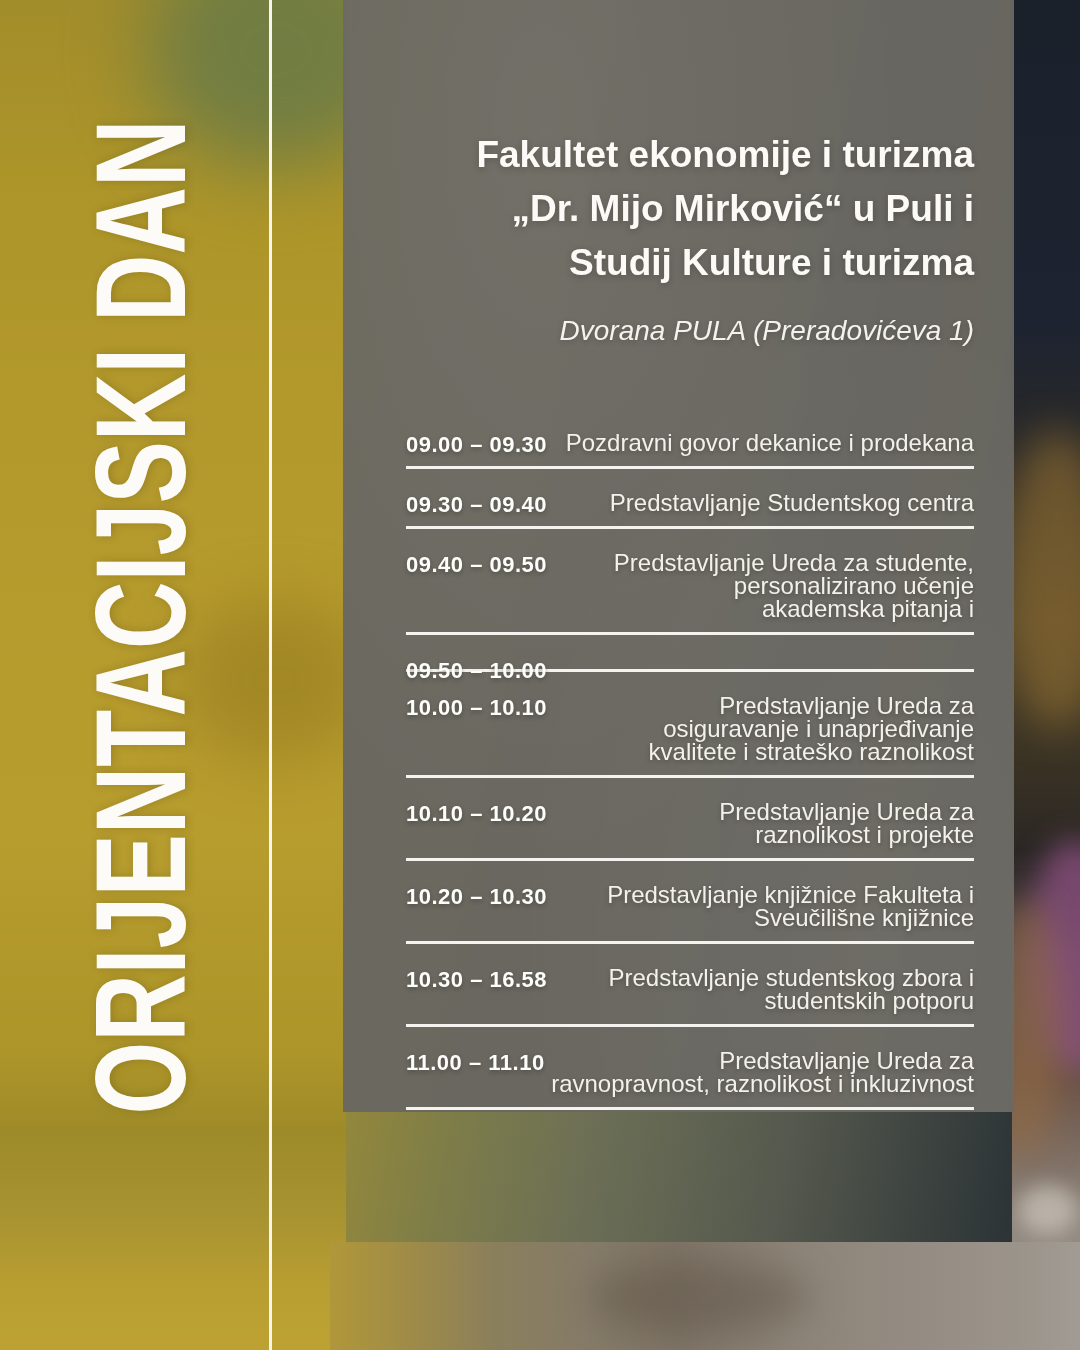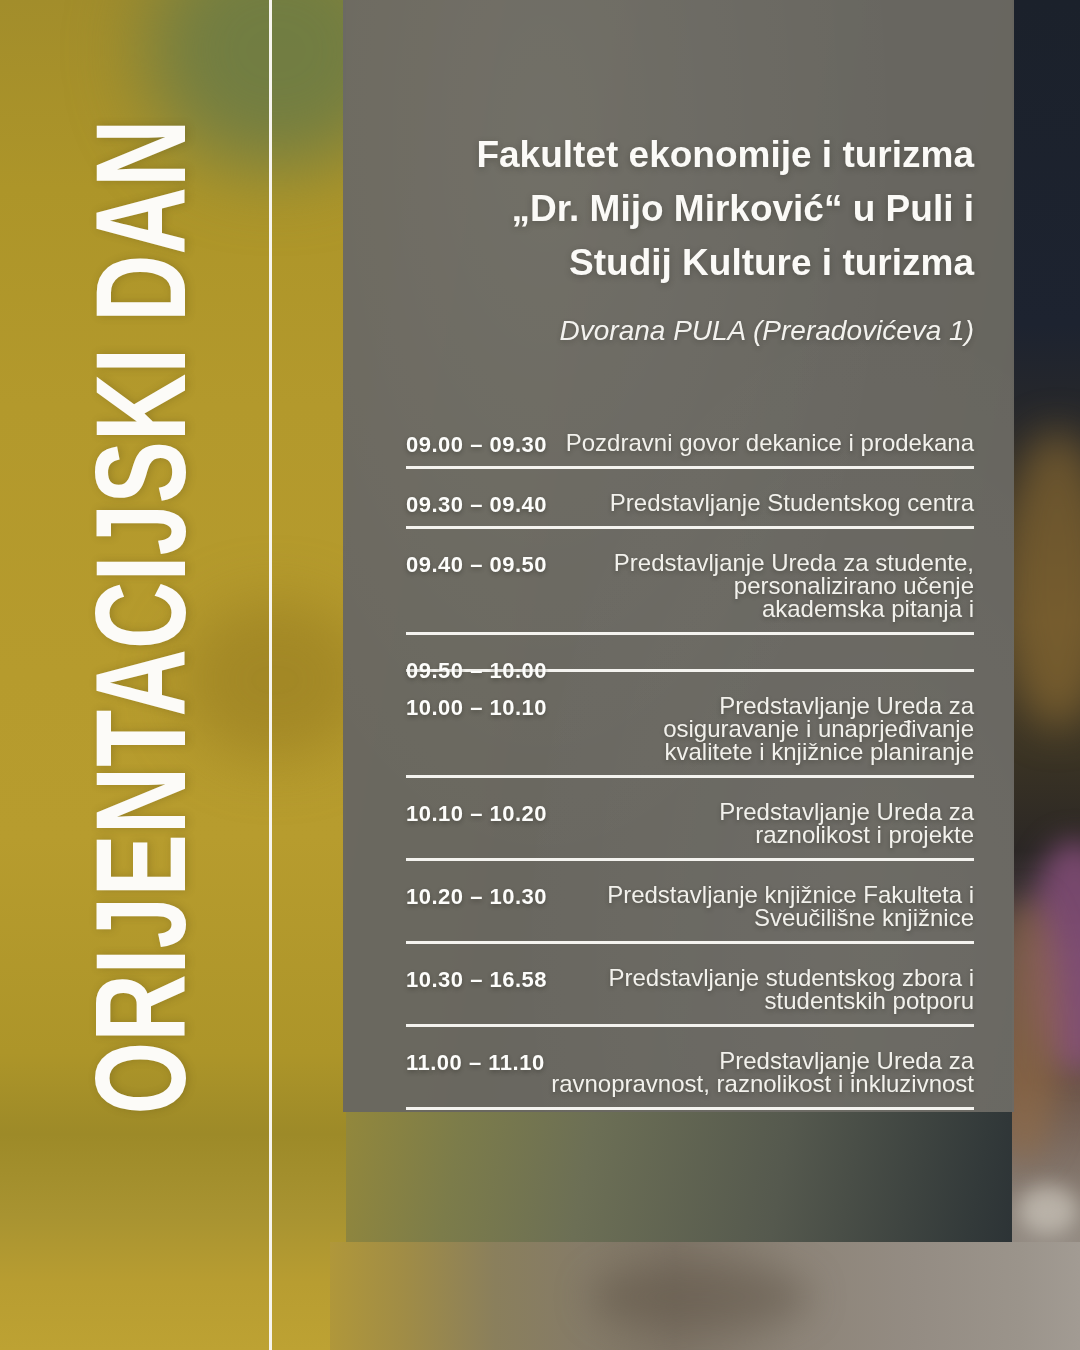--- a/index.html
+++ b/index.html
@@ -165,21 +165,21 @@
 
   <div class="row">
     <div class="row-time">09.50 – 10.00</div>
   </div>
 
   <div class="row">
     <div class="row-time">10.00 – 10.10</div>
     <div class="row-title">
           <div>Predstavljanje Ureda za</div>
           <div>osiguravanje i unaprjeđivanje</div>
-          <div>kvalitete i knjižnice planiranje</div>
+          <div>kvalitete i strateško raznolikost</div>
         </div>
   </div>
 
   <div class="row">
     <div class="row-time">10.10 – 10.20</div>
     <div class="row-title">
           <div>Predstavljanje Ureda za</div>
           <div>raznolikost i projekte</div>
         </div>
   </div>

